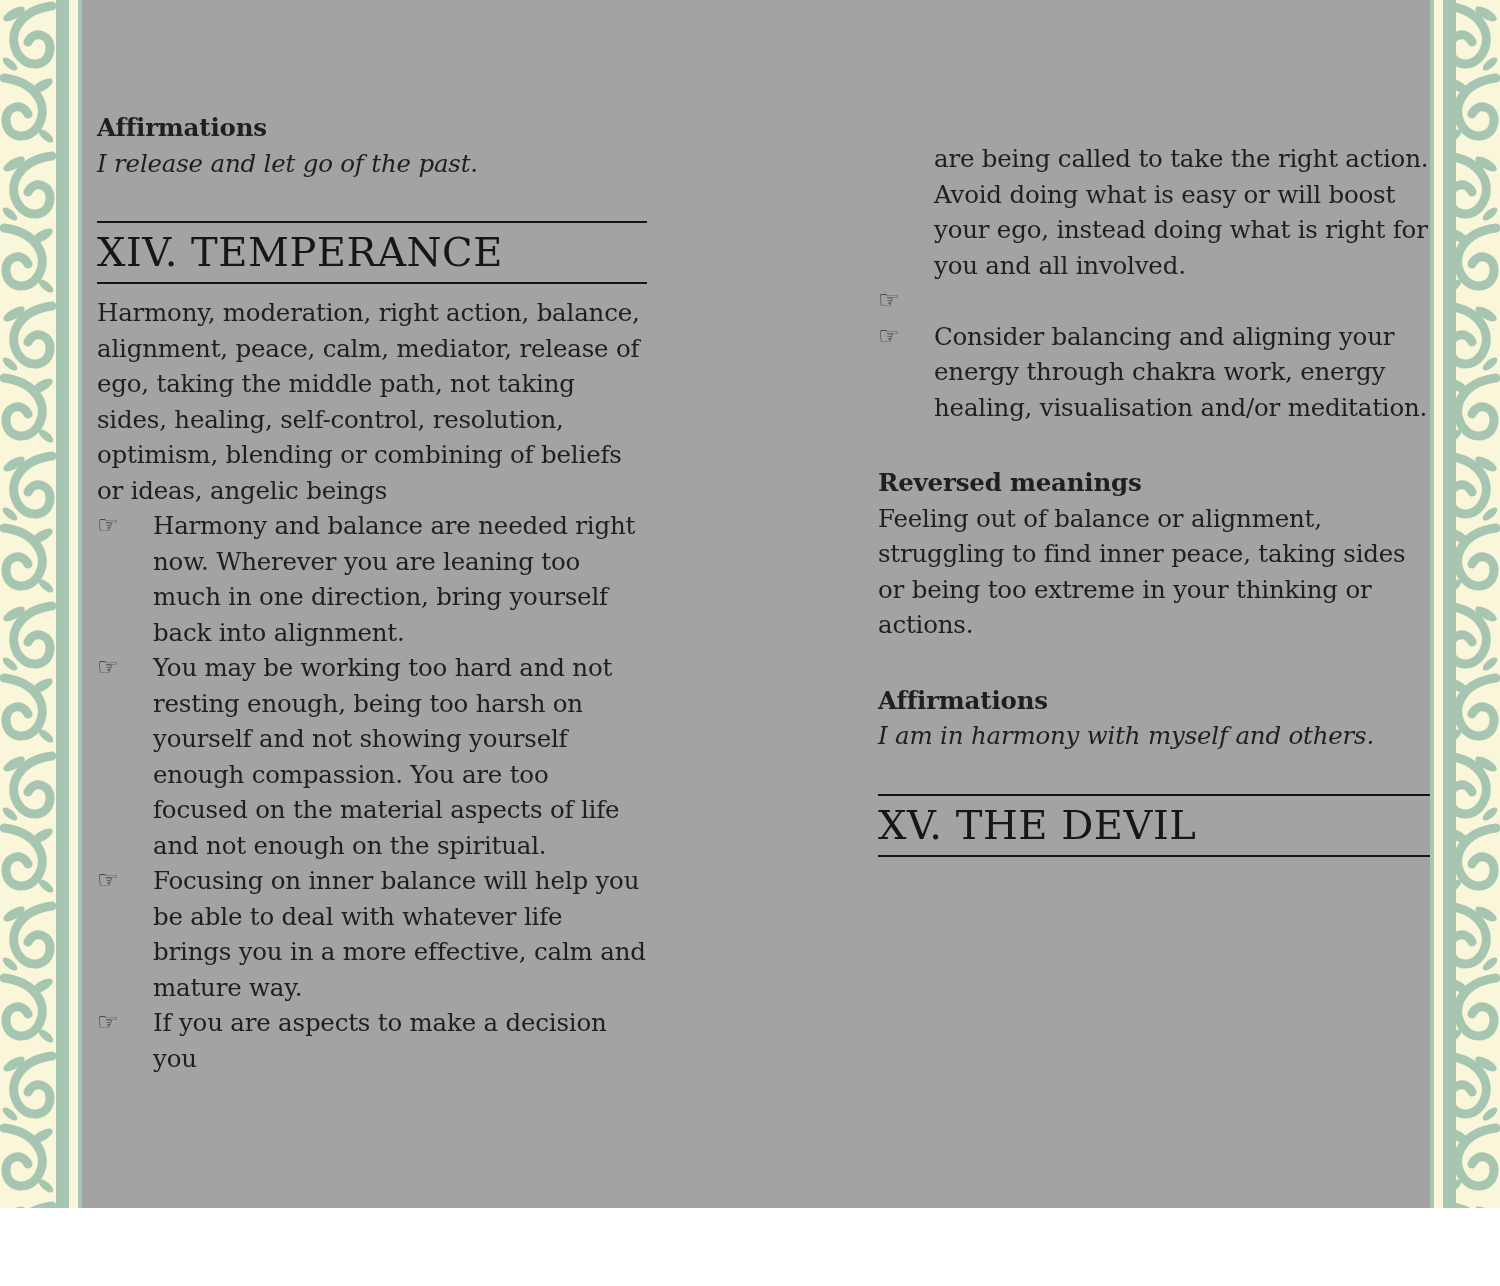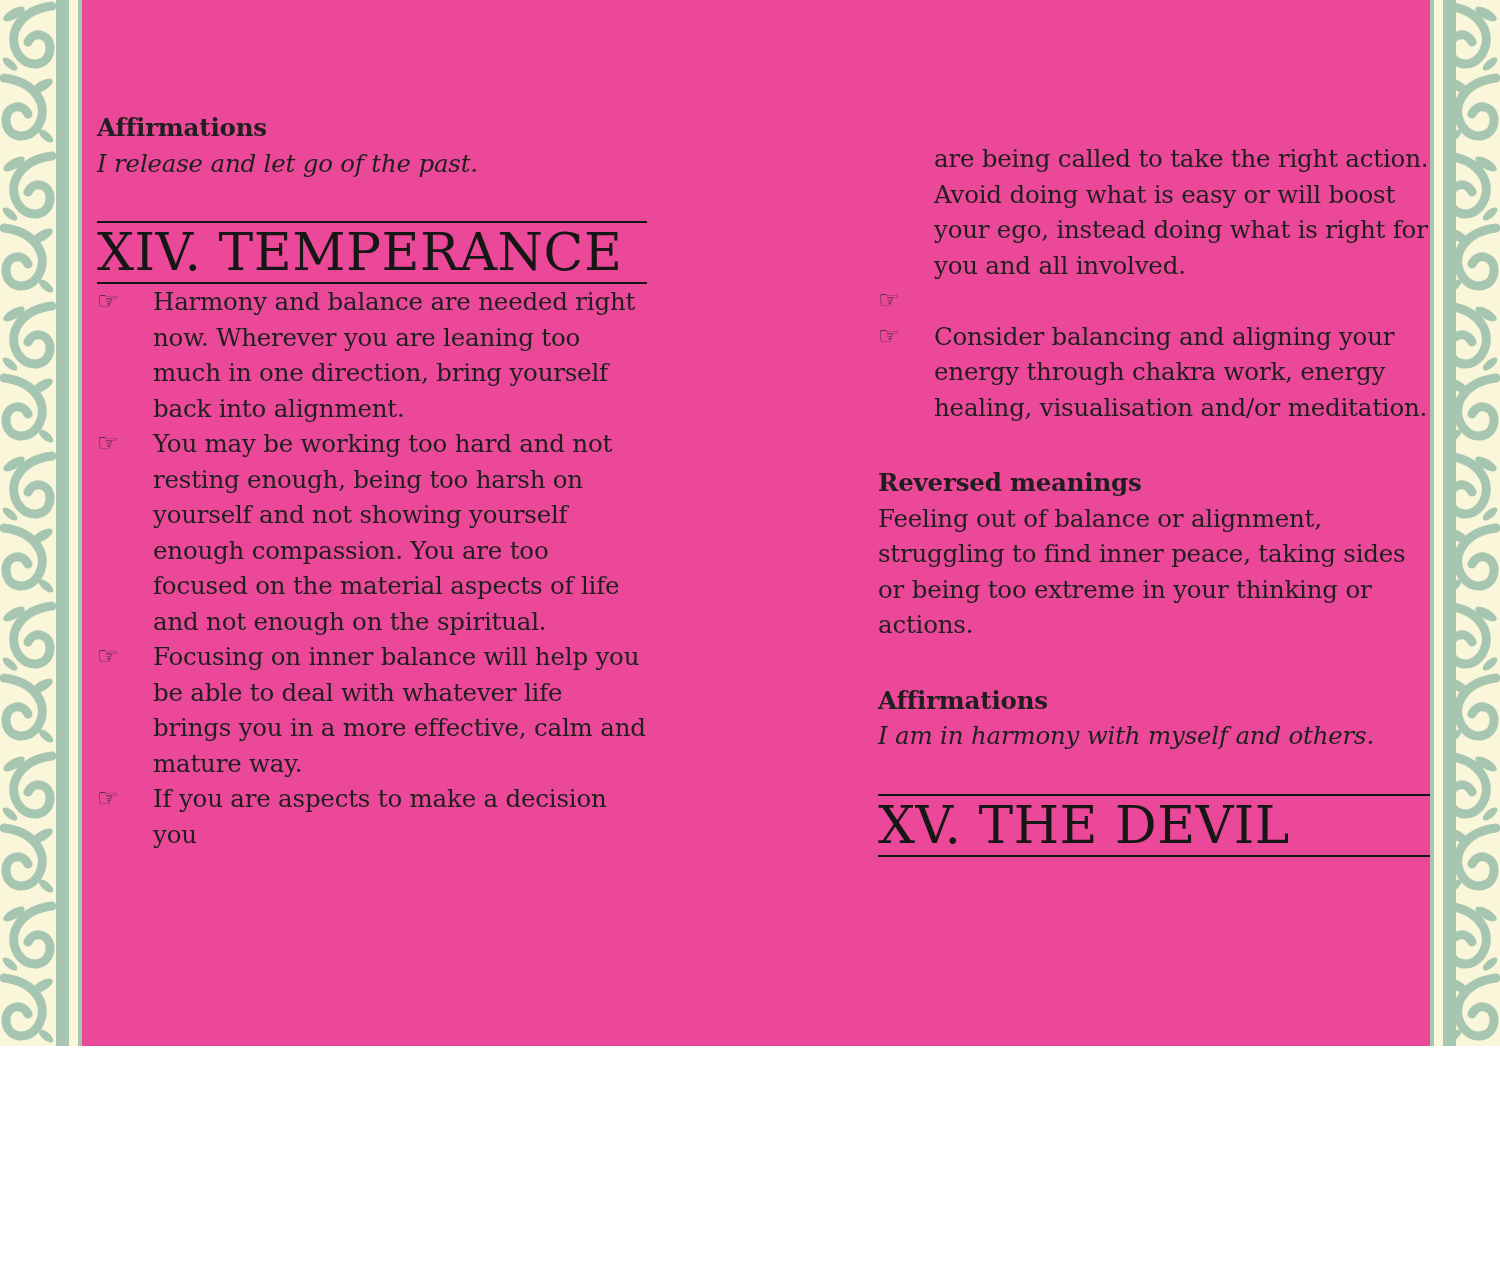--- a/index.html
+++ b/index.html
@@ -1,18 +1,18 @@
 <!DOCTYPE html>
 <html><head>
 <meta charset="utf-8">
 <style>
   html,body { margin:0; padding:0; background:#ffffff; }
   .canvas {
-    position:relative; width:1500px; height:1046px; overflow:hidden;
-    background:#ec4899; color:#1f1f1f;
+    position:relative; width:1500px; height:1208px; overflow:hidden;
+    background:#a3a3a3; color:#1f1f1f;
     font-family:"DejaVu Serif", serif;
   }
 
   
   .border { position:absolute; top:0; bottom:0; display:flex; }
   .border-left  { left:0; }
   .border-right { right:0; }
   .stripe-wide  { width:13px; background:#a6c6b1; }
   .stripe-gap   { width:9px;  background:#faf6d9; }
   .stripe-thin  { width:4px;  background:#a6c6b1; }
@@ -29,21 +29,21 @@
   .sec-heading { font-weight:bold; }
   .affirm-line { font-style:italic; }
 
   .card-heading-block {
     border-top:2.5px solid #141414;
     border-bottom:2.5px solid #141414;
     padding:5px 0 6px 0;
     margin-top:40px;
   }
   .card-title {
-    font-size:52px; line-height:48px; letter-spacing:0.5px;
+    font-size:40px; line-height:48px; letter-spacing:0.5px;
     font-weight:normal; margin:0; color:#161616;
   }
   .keywords { margin-top:11px; }
 
   .meanings-heading { margin-top:38px; }
   ul.meanings { list-style:none; margin:0; padding:0; }
   ul.meanings li { display:flex; align-items:flex-start; }
   .manicule {
     flex:0 0 56px; font-family:"DejaVu Sans", sans-serif;
     font-size:24px; line-height:35.5px; color:#2a2a2a;
@@ -134,20 +134,21 @@
 
   <div class="page page-left">
 
     <div class="sec-heading">Affirmations</div>
     <p class="affirm-line">I release and let go of the past.</p>
 
     <div class="card-heading-block">
       <h1 class="card-title">XIV. TEMPERANCE</h1>
     </div>
 
+    <p class="keywords">Harmony, moderation, right action, balance, alignment, peace, calm, mediator, release of ego, taking the middle path, not taking sides, healing, self-control, resolution, optimism, blending or combining of beliefs or ideas, angelic beings</p>
 
 
     <ul class="meanings">
       <li>
         <span class="manicule">☞</span>
         <span class="bullet-text">Harmony and balance are needed right now. Wherever you are leaning too much in one direction, bring yourself back into alignment.</span>
       </li>
       <li>
         <span class="manicule">☞</span>
         <span class="bullet-text">You may be working too hard and not resting enough, being too harsh on yourself and not showing yourself enough compassion. You are too focused on the material aspects of life and not enough on the spiritual.</span>

